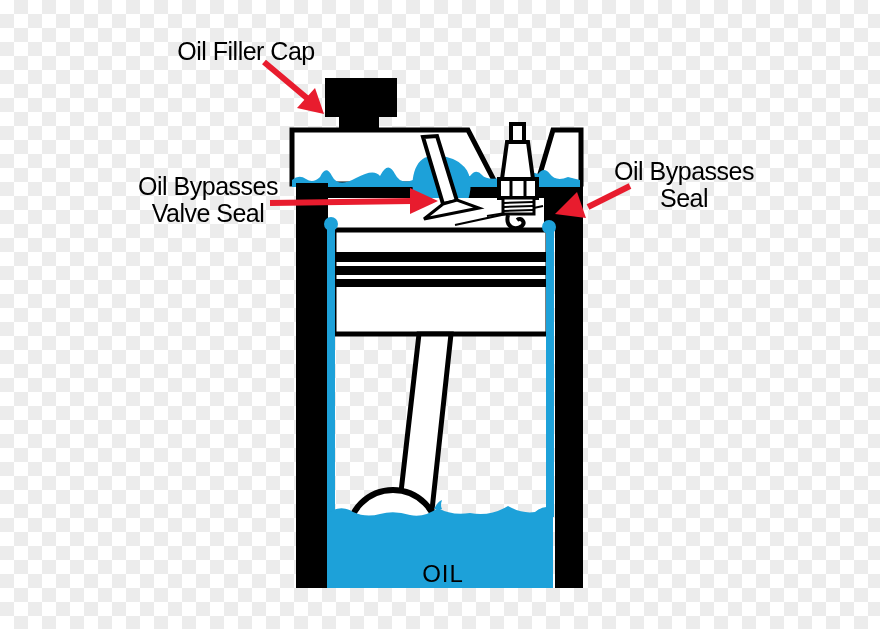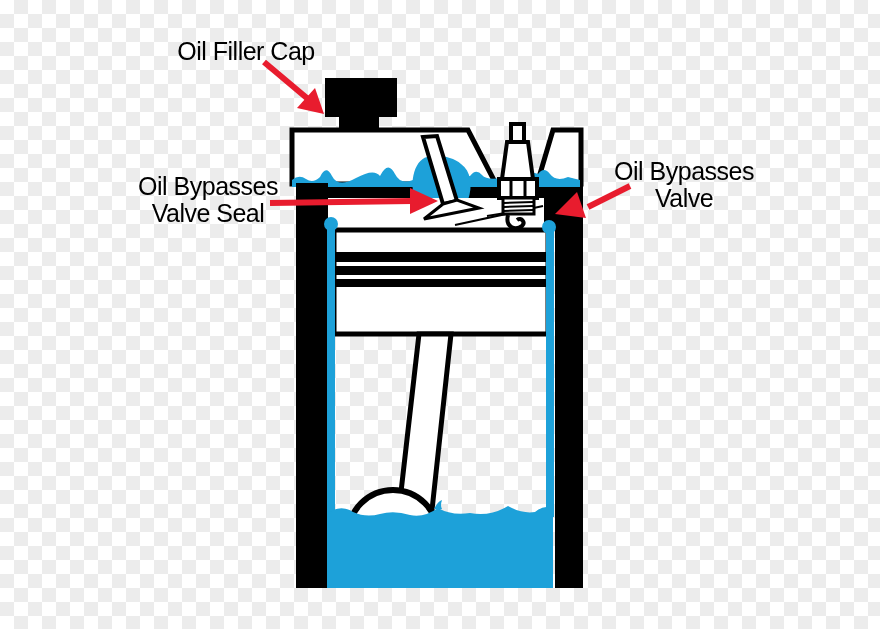--- a/index.html
+++ b/index.html
@@ -125,17 +125,20 @@
     <span>Oil Filler Cap</span>
   </div>
 
   <div class="label label-valveseal">
     <div>Oil Bypasses</div>
     <div>Valve Seal</div>
   </div>
 
   <div class="label label-rings">
     <div>Oil Bypasses</div>
-    <div>Valve</div>
+    <div>Seal</div>
   </div>
 
+  <div class="label label-oil">
+    <span>OIL</span>
+  </div>
 
 </div>
 
 </body></html>

